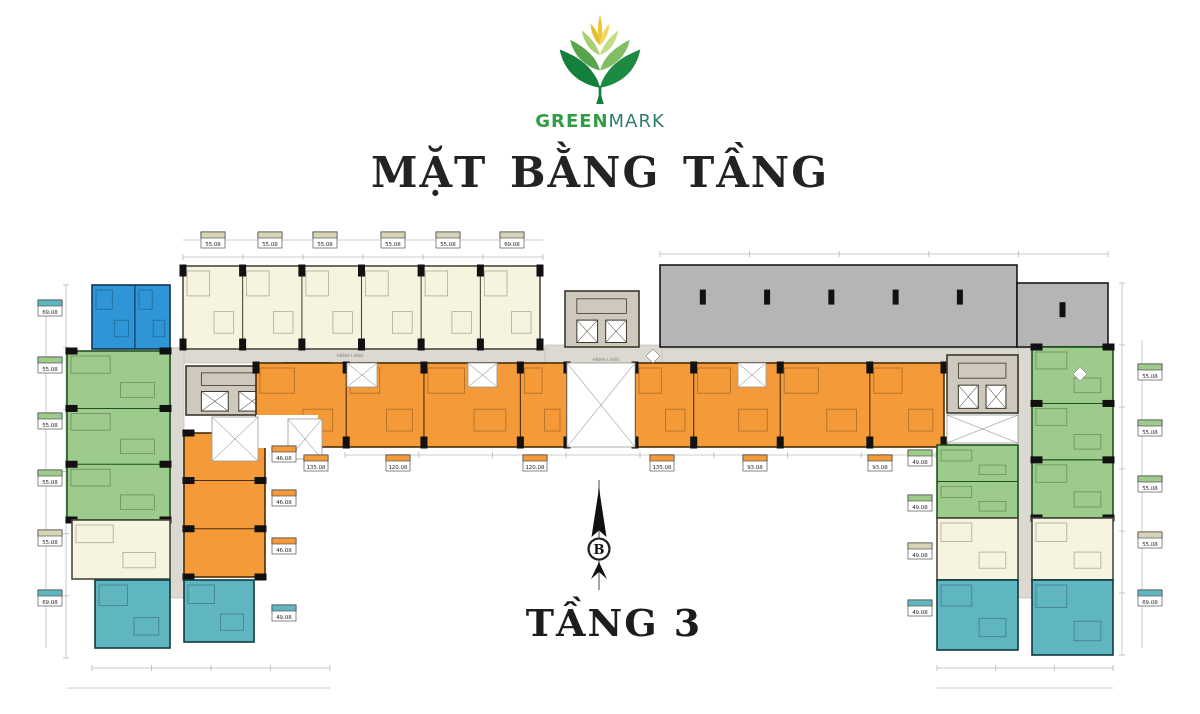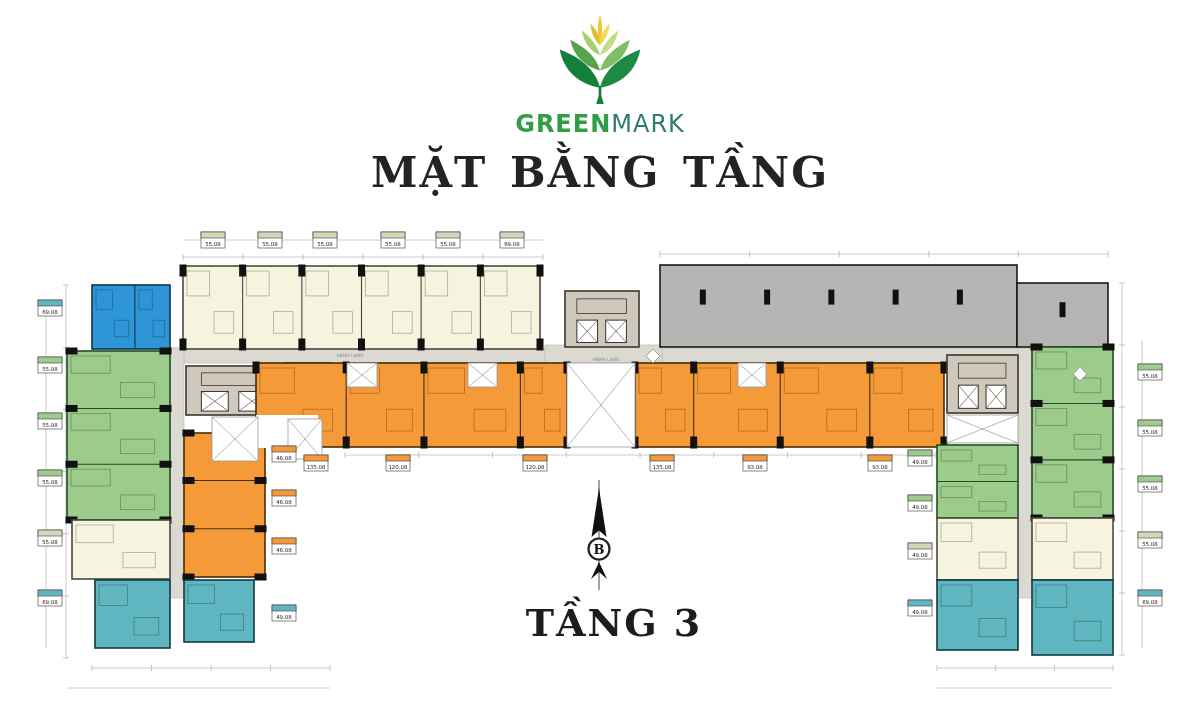--- a/index.html
+++ b/index.html
@@ -1,20 +1,20 @@
 <!DOCTYPE html>
 <html><head>
 <meta charset="utf-8">
 <style>
   html,body{margin:0;padding:0;background:#fff;}
   .page{position:relative;width:1200px;height:714px;background:#fff;overflow:hidden;
         font-family:"DejaVu Sans","Liberation Sans",sans-serif;}
   .logo{position:absolute;left:552px;top:10px;width:96px;height:98px;}
   .brand{position:absolute;left:0;right:0;top:110px;text-align:center;
-         font-size:24px;letter-spacing:1px;}
+         font-size:18px;letter-spacing:1px;}
   .brand .g{color:#2f9e44;font-weight:700;}
   .brand .m{color:#2e7d6e;font-weight:500;}
   .title{position:absolute;left:0;right:0;top:148px;text-align:center;
          font-family:"DejaVu Serif","Liberation Serif",serif;
          font-size:42px;font-weight:700;color:#232323;letter-spacing:2px;word-spacing:6px;}
   .floor{position:absolute;left:0;right:0;top:600px;text-align:center;
          font-family:"DejaVu Serif","Liberation Serif",serif;
          font-size:38px;font-weight:700;color:#1d1d1d;letter-spacing:2px;margin-left:28px;}
   svg.plan{position:absolute;left:0;top:0;width:1200px;height:714px;}
 </style>

